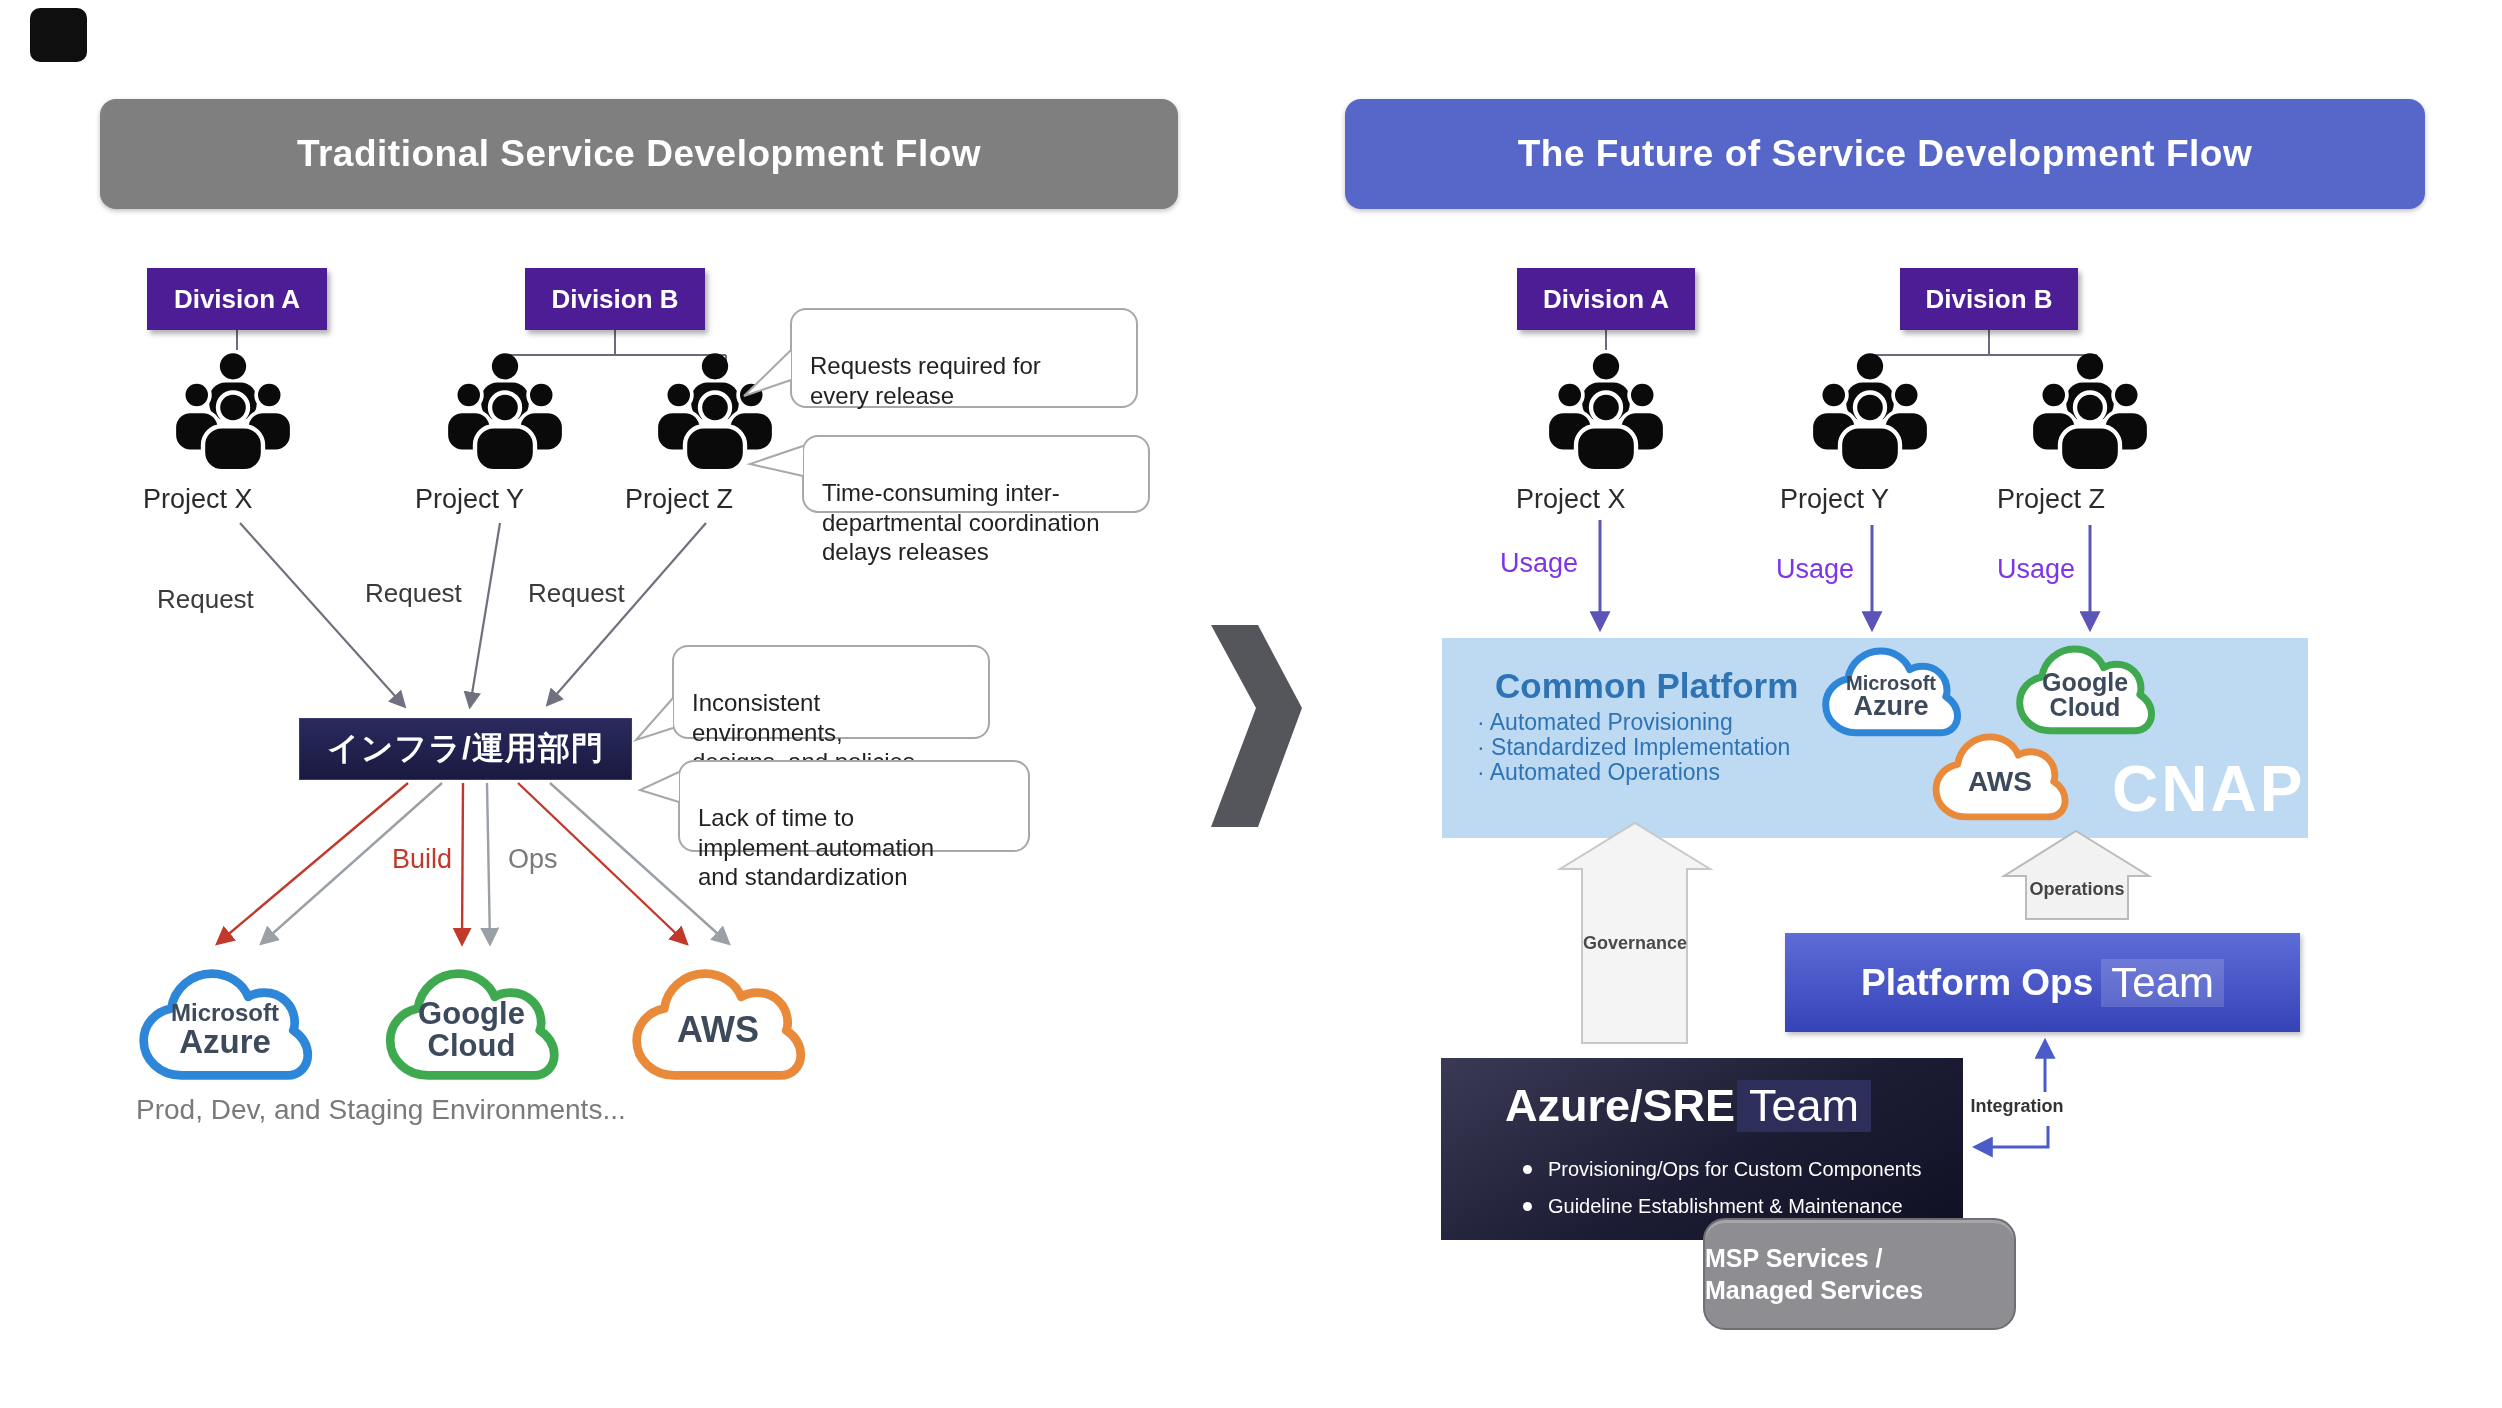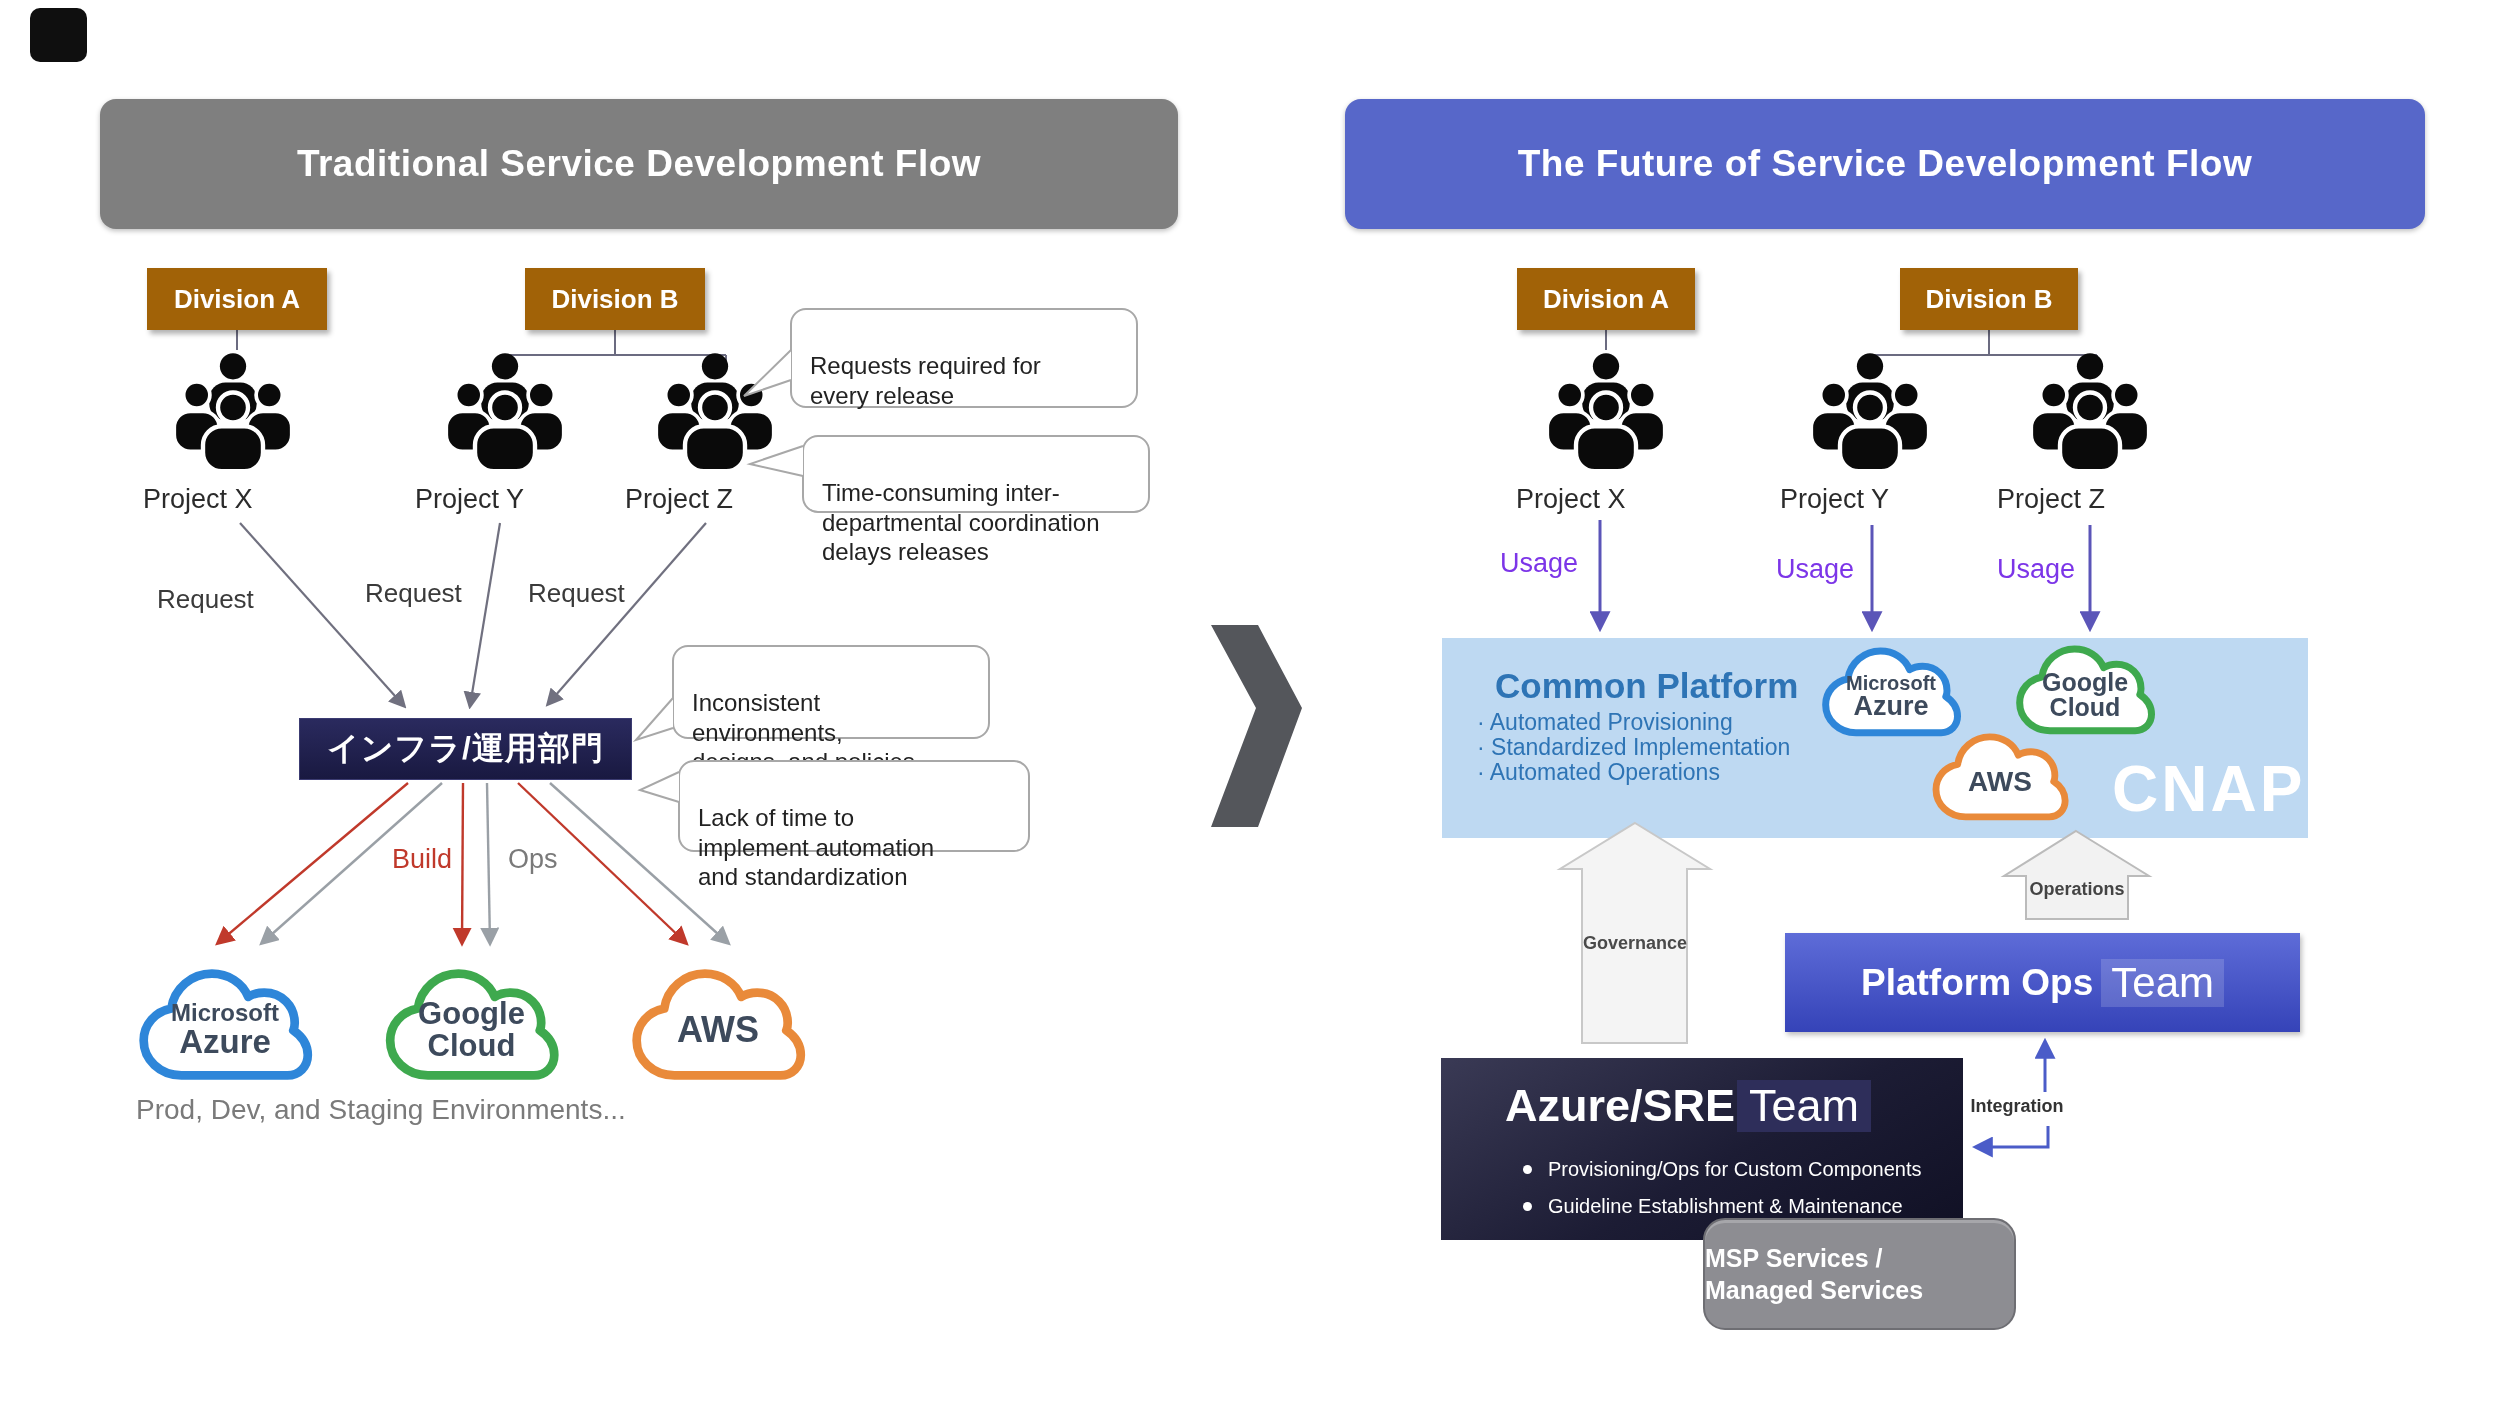--- a/index.html
+++ b/index.html
@@ -7,26 +7,26 @@
           font-family:"Liberation Sans","DejaVu Sans",sans-serif;}
   .abs{position:absolute;}
   svg.layer{position:absolute;left:0;top:0;width:2502px;height:1408px;}
   #bg-layer{z-index:1;}
   .ui{z-index:2;}
   #fg-layer{z-index:3;}
   .toptext{z-index:4;}
 
   .corner-square{left:30px;top:8px;width:57px;height:54px;border-radius:10px;background:#0f0f0f;}
 
-  .hdr{height:130px;border-radius:16px;display:flex;align-items:center;justify-content:center;
+  .hdr{height:110px;border-radius:16px;display:flex;align-items:center;justify-content:center;
        color:#fff;font-size:37px;font-weight:700;letter-spacing:.5px;box-shadow:0 2px 5px rgba(0,0,0,.25);}
   .hdr-left{left:100px;top:99px;width:1078px;background:#7F7F7F;}
   .hdr-right{left:1345px;top:99px;width:1080px;background:#5767C9;}
 
-  .division{height:62px;background:#a16207;color:#fff;font-weight:700;font-size:26px;
+  .division{height:62px;background:#4c1d95;color:#fff;font-weight:700;font-size:26px;
             display:flex;align-items:center;justify-content:center;box-shadow:3px 4px 5px rgba(0,0,0,.3);}
   .people-slot{width:130px;height:130px;}
   .proj-label{width:180px;text-align:left;font-size:27px;color:#2b2b2b;}
 
   .req-label{font-size:26px;color:#3a3a3a;}
 
   .callout{background:#fff;border:2px solid #A8A8A8;border-radius:16px;color:#222;
            font-size:24px;line-height:1.22;padding:12px 18px;white-space:pre-line;box-sizing:border-box;}
 
   .infra{left:299px;top:718px;width:331px;height:60px;

